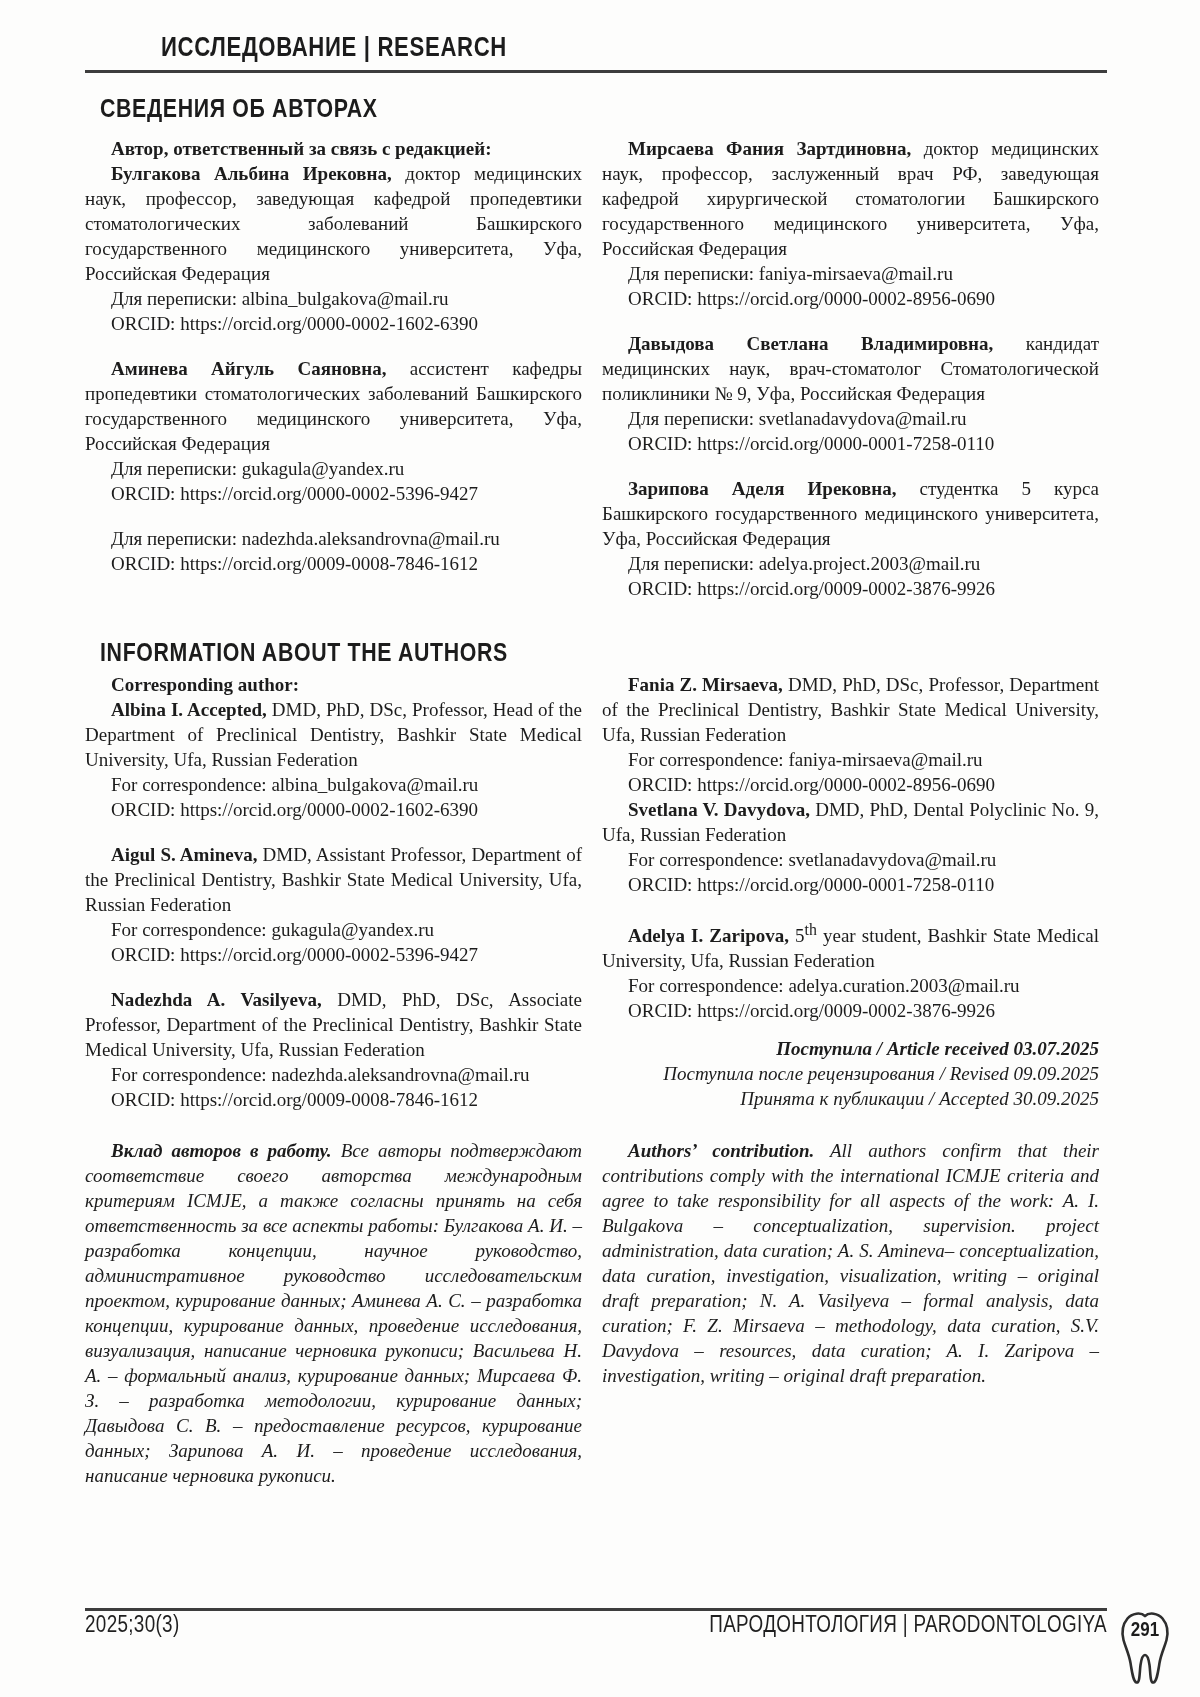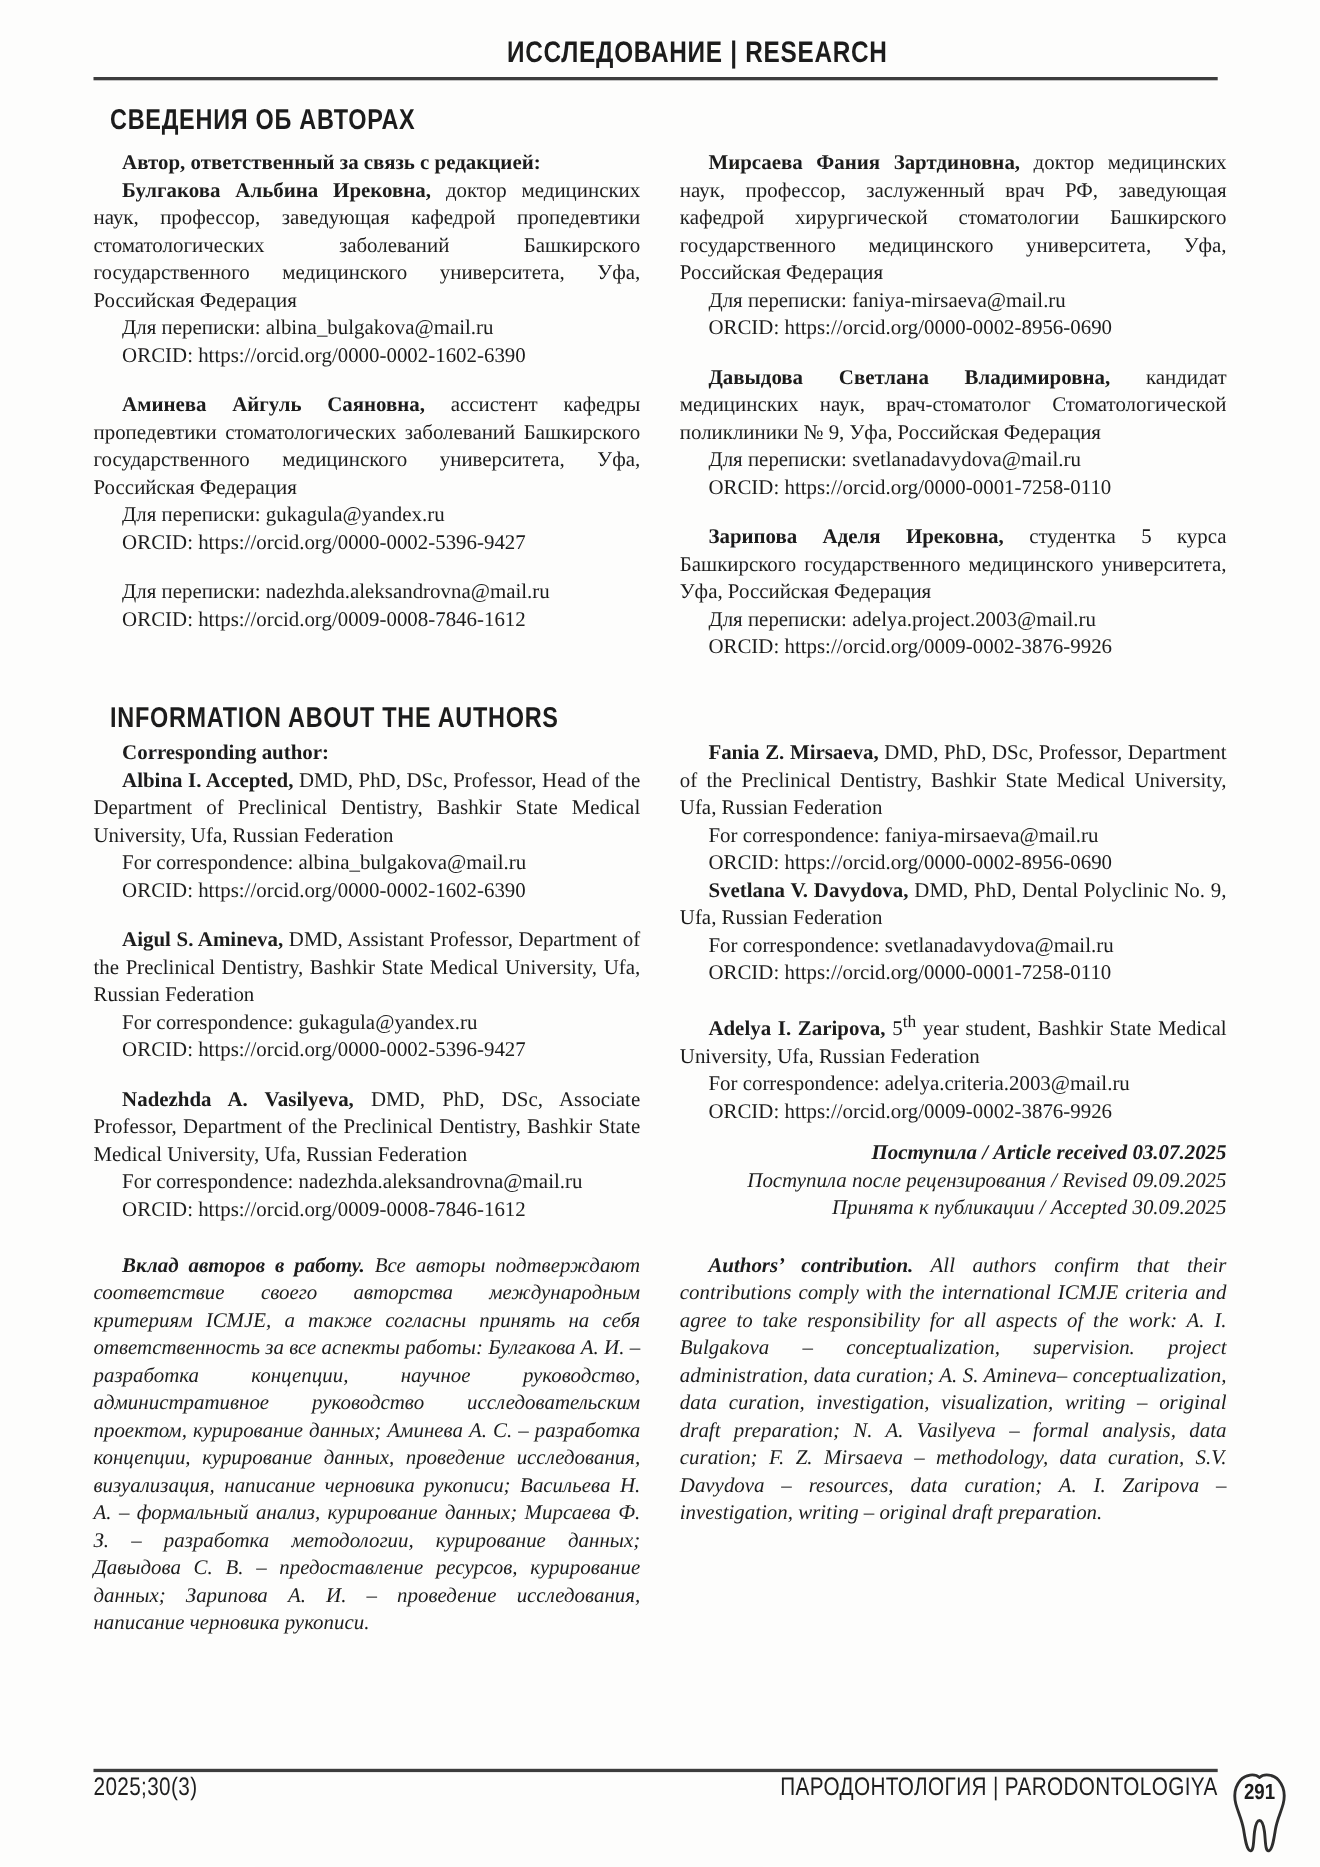--- a/index.html
+++ b/index.html
@@ -13,27 +13,27 @@
   }
   .content{position:absolute;left:85px;top:0;width:1022px;}
   .condensed{
     font-family:"Liberation Sans", sans-serif;
     font-weight:700;
     display:inline-block;
     transform:scaleX(0.82);
     letter-spacing:0.8px;
     white-space:nowrap;
   }
-  .page-header{padding-top:32px;text-align:center;}
+  .page-header{padding-top:32px;text-align:left;}
   .page-header .condensed{font-size:27px;transform-origin:right center;}
   .rule{height:3px;background:#3d3d3d;margin-top:7px;}
   .section-title{margin:20px 0 12px 15px;}
   .section-title .condensed{font-size:26px;transform-origin:left center;}
   .section-title.en{margin-top:36px;margin-bottom:4px;}
-  .cols{display:flex;gap:36px;align-items:flex-start;}
+  .cols{display:flex;gap:20px;align-items:flex-start;}
   .col{
     flex:0 0 497px;width:497px;
     font-size:19px;line-height:25px;
     text-align:justify;
   }
   p{margin:0;}
   .ind{text-indent:26px;}
   .bold{font-weight:700;}
   .author-block{margin-top:20px;}
   .author-block.first{margin-top:0;}
@@ -142,21 +142,21 @@
           <p class="ind">For correspondence: faniya-mirsaeva@mail.ru</p>
           <p class="ind">ORCID: https://orcid.org/0000-0002-8956-0690</p>
         </div>
         <div class="author-block" style="margin-top:0;">
           <p class="ind"><b>Svetlana V. Davydova,</b> <span>DMD, PhD, Dental Polyclinic No. 9, Ufa, Russian Federation</span></p>
           <p class="ind">For correspondence: svetlanadavydova@mail.ru</p>
           <p class="ind">ORCID: https://orcid.org/0000-0001-7258-0110</p>
         </div>
         <div class="author-block">
           <p class="ind"><b>Adelya I. Zaripova,</b> <span>5</span><sup>th</sup><span> year student, Bashkir State Medical University, Ufa, Russian Federation</span></p>
-          <p class="ind">For correspondence: adelya.criteria.2003@mail.ru</p>
+          <p class="ind">For correspondence: adelya.curation.2003@mail.ru</p>
           <p class="ind">ORCID: https://orcid.org/0009-0002-3876-9926</p>
         </div>
         <div class="dates">
           <p class="received">Поступила / Article received 03.07.2025</p>
           <p>Поступила после рецензирования / Revised 09.09.2025</p>
           <p>Принята к публикации / Accepted 30.09.2025</p>
         </div>
       </div>
     </div>
 

